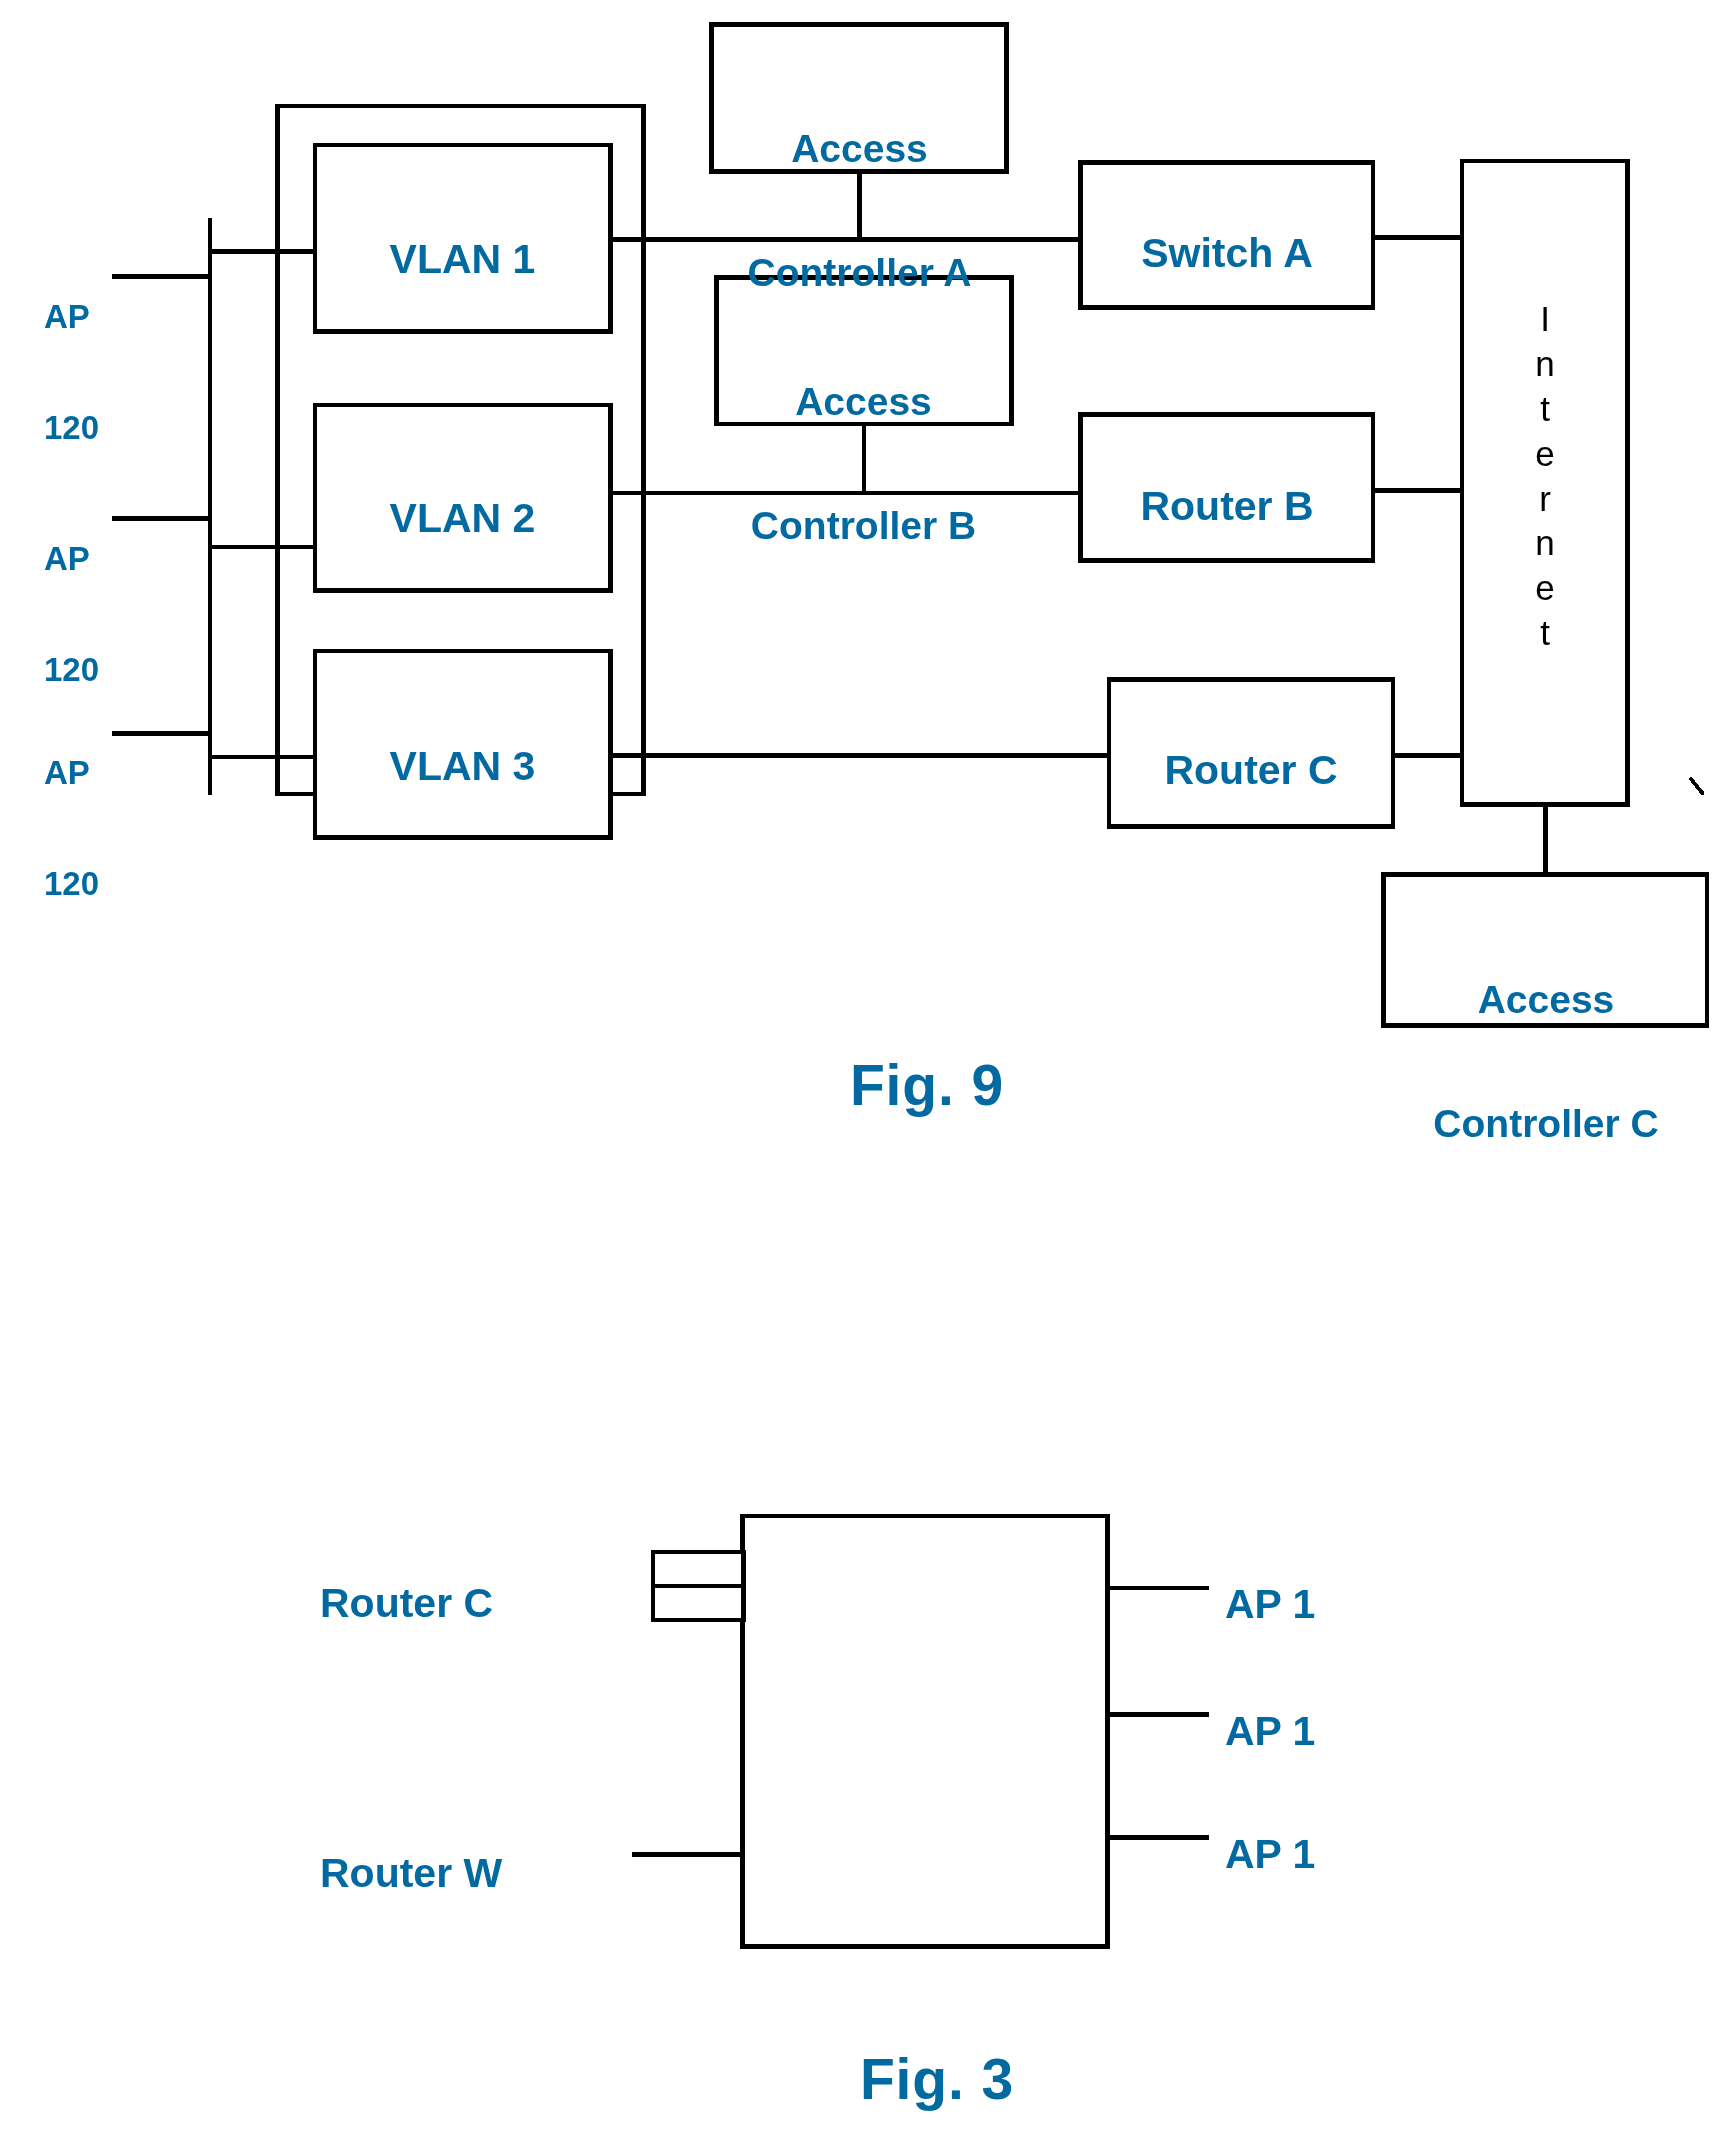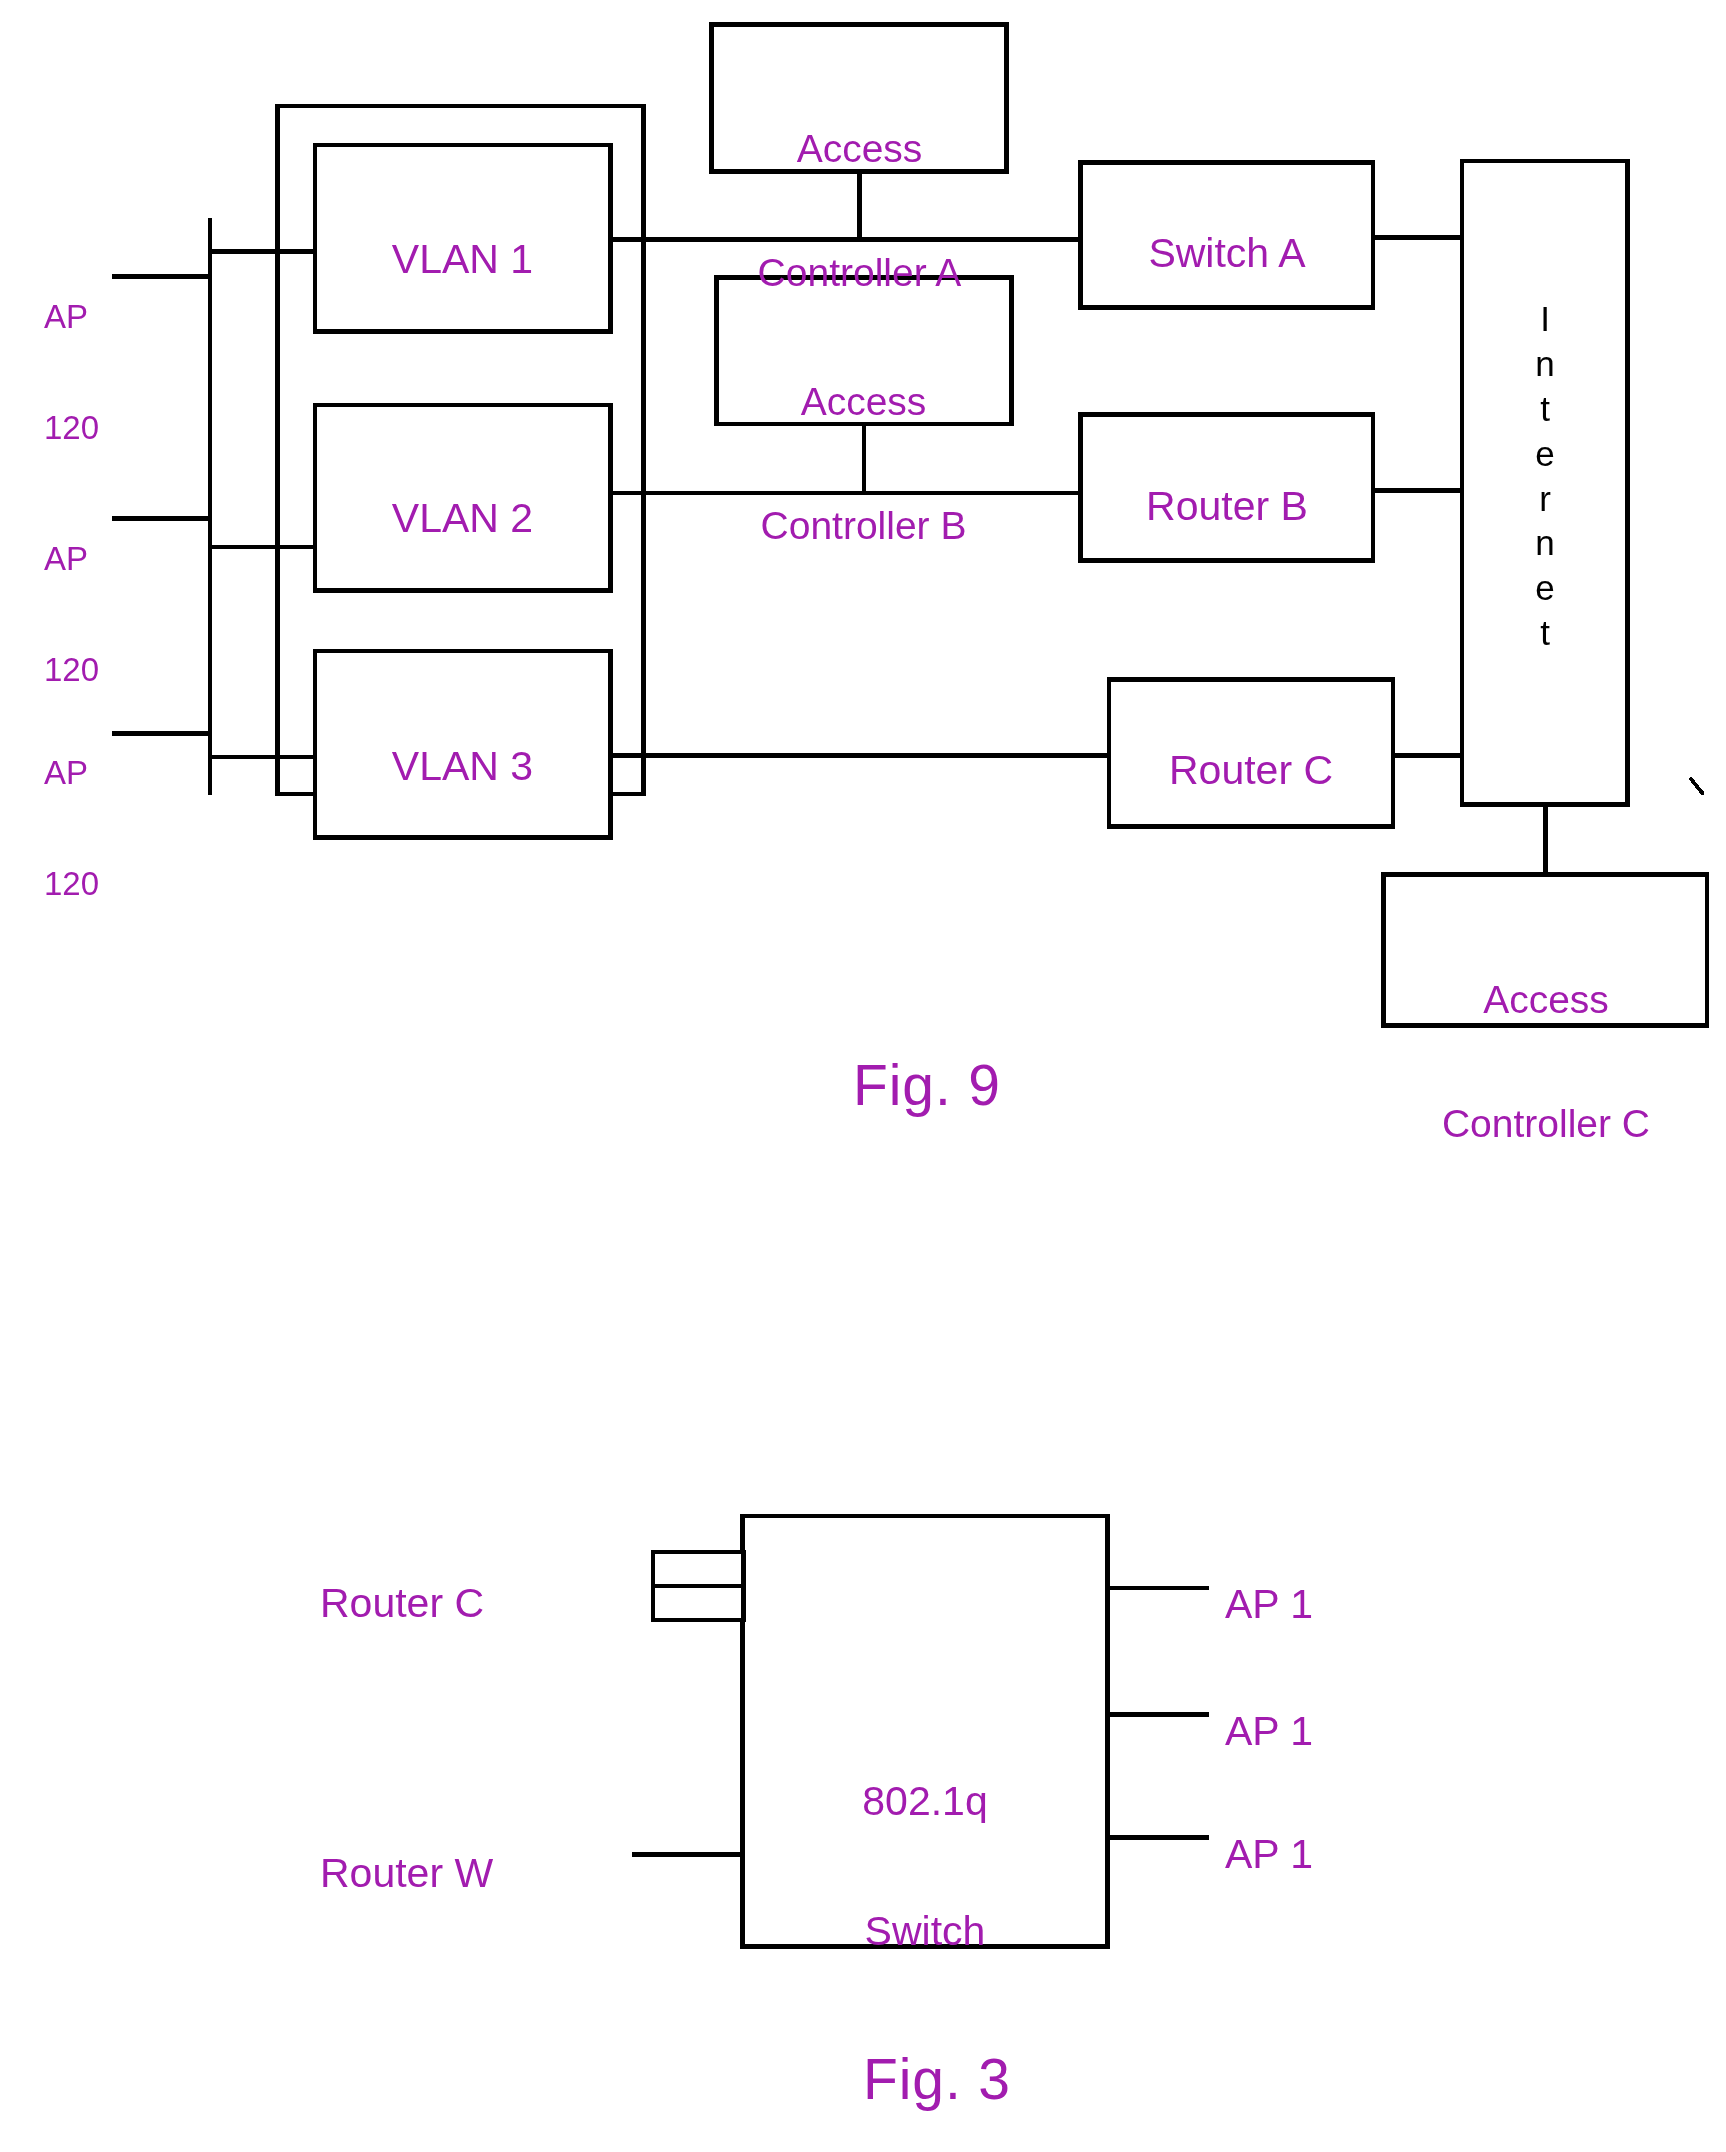--- a/index.html
+++ b/index.html
@@ -54,23 +54,23 @@
     stroke-width: 4;
   }
   svg.figure-layer path.tick {
     stroke-width: 4;
     stroke-linecap: round;
   }
   .lbl {
     position: absolute;
     white-space: pre;
     line-height: 1.06;
-    color: #a21caf;
+    color: #0369a1;
     font-family: "Liberation Sans", sans-serif;
-    font-weight: 400;
+    font-weight: 700;
   }
   .lbl.center {
     text-align: center;
   }
   .lbl.left {
     text-align: left;
   }
   .box-text {
     font-size: 39px;
   }
@@ -218,24 +218,20 @@
     <span>t</span>
     <span>e</span>
     <span>r</span>
     <span>n</span>
     <span>e</span>
     <span>t</span>
   </div>
 
   <div class="lbl center fig-caption" style="left:719px; top:1055px; width:416px;">Fig. 9</div>
 
-  <div class="lbl center node-text" style="left:743px; top:1673px; width:364px;">
-    <div>802.1q</div>
-    <div>Switch</div>
-  </div>
 
   <div class="lbl left node-text" style="left:320px; top:1562px; width:312px;">Router C</div>
   <div class="lbl left node-text" style="left:320px; top:1832px; width:312px;">Router W</div>
 
   <div class="lbl left node-text" style="left:1225px; top:1563px; width:189px;">AP 1</div>
   <div class="lbl left node-text" style="left:1225px; top:1690px; width:189px;">AP 1</div>
   <div class="lbl left node-text" style="left:1225px; top:1813px; width:189px;">AP 1</div>
 
   <div class="lbl center fig-caption" style="left:729px; top:2049px; width:416px;">Fig. 3</div>
 

